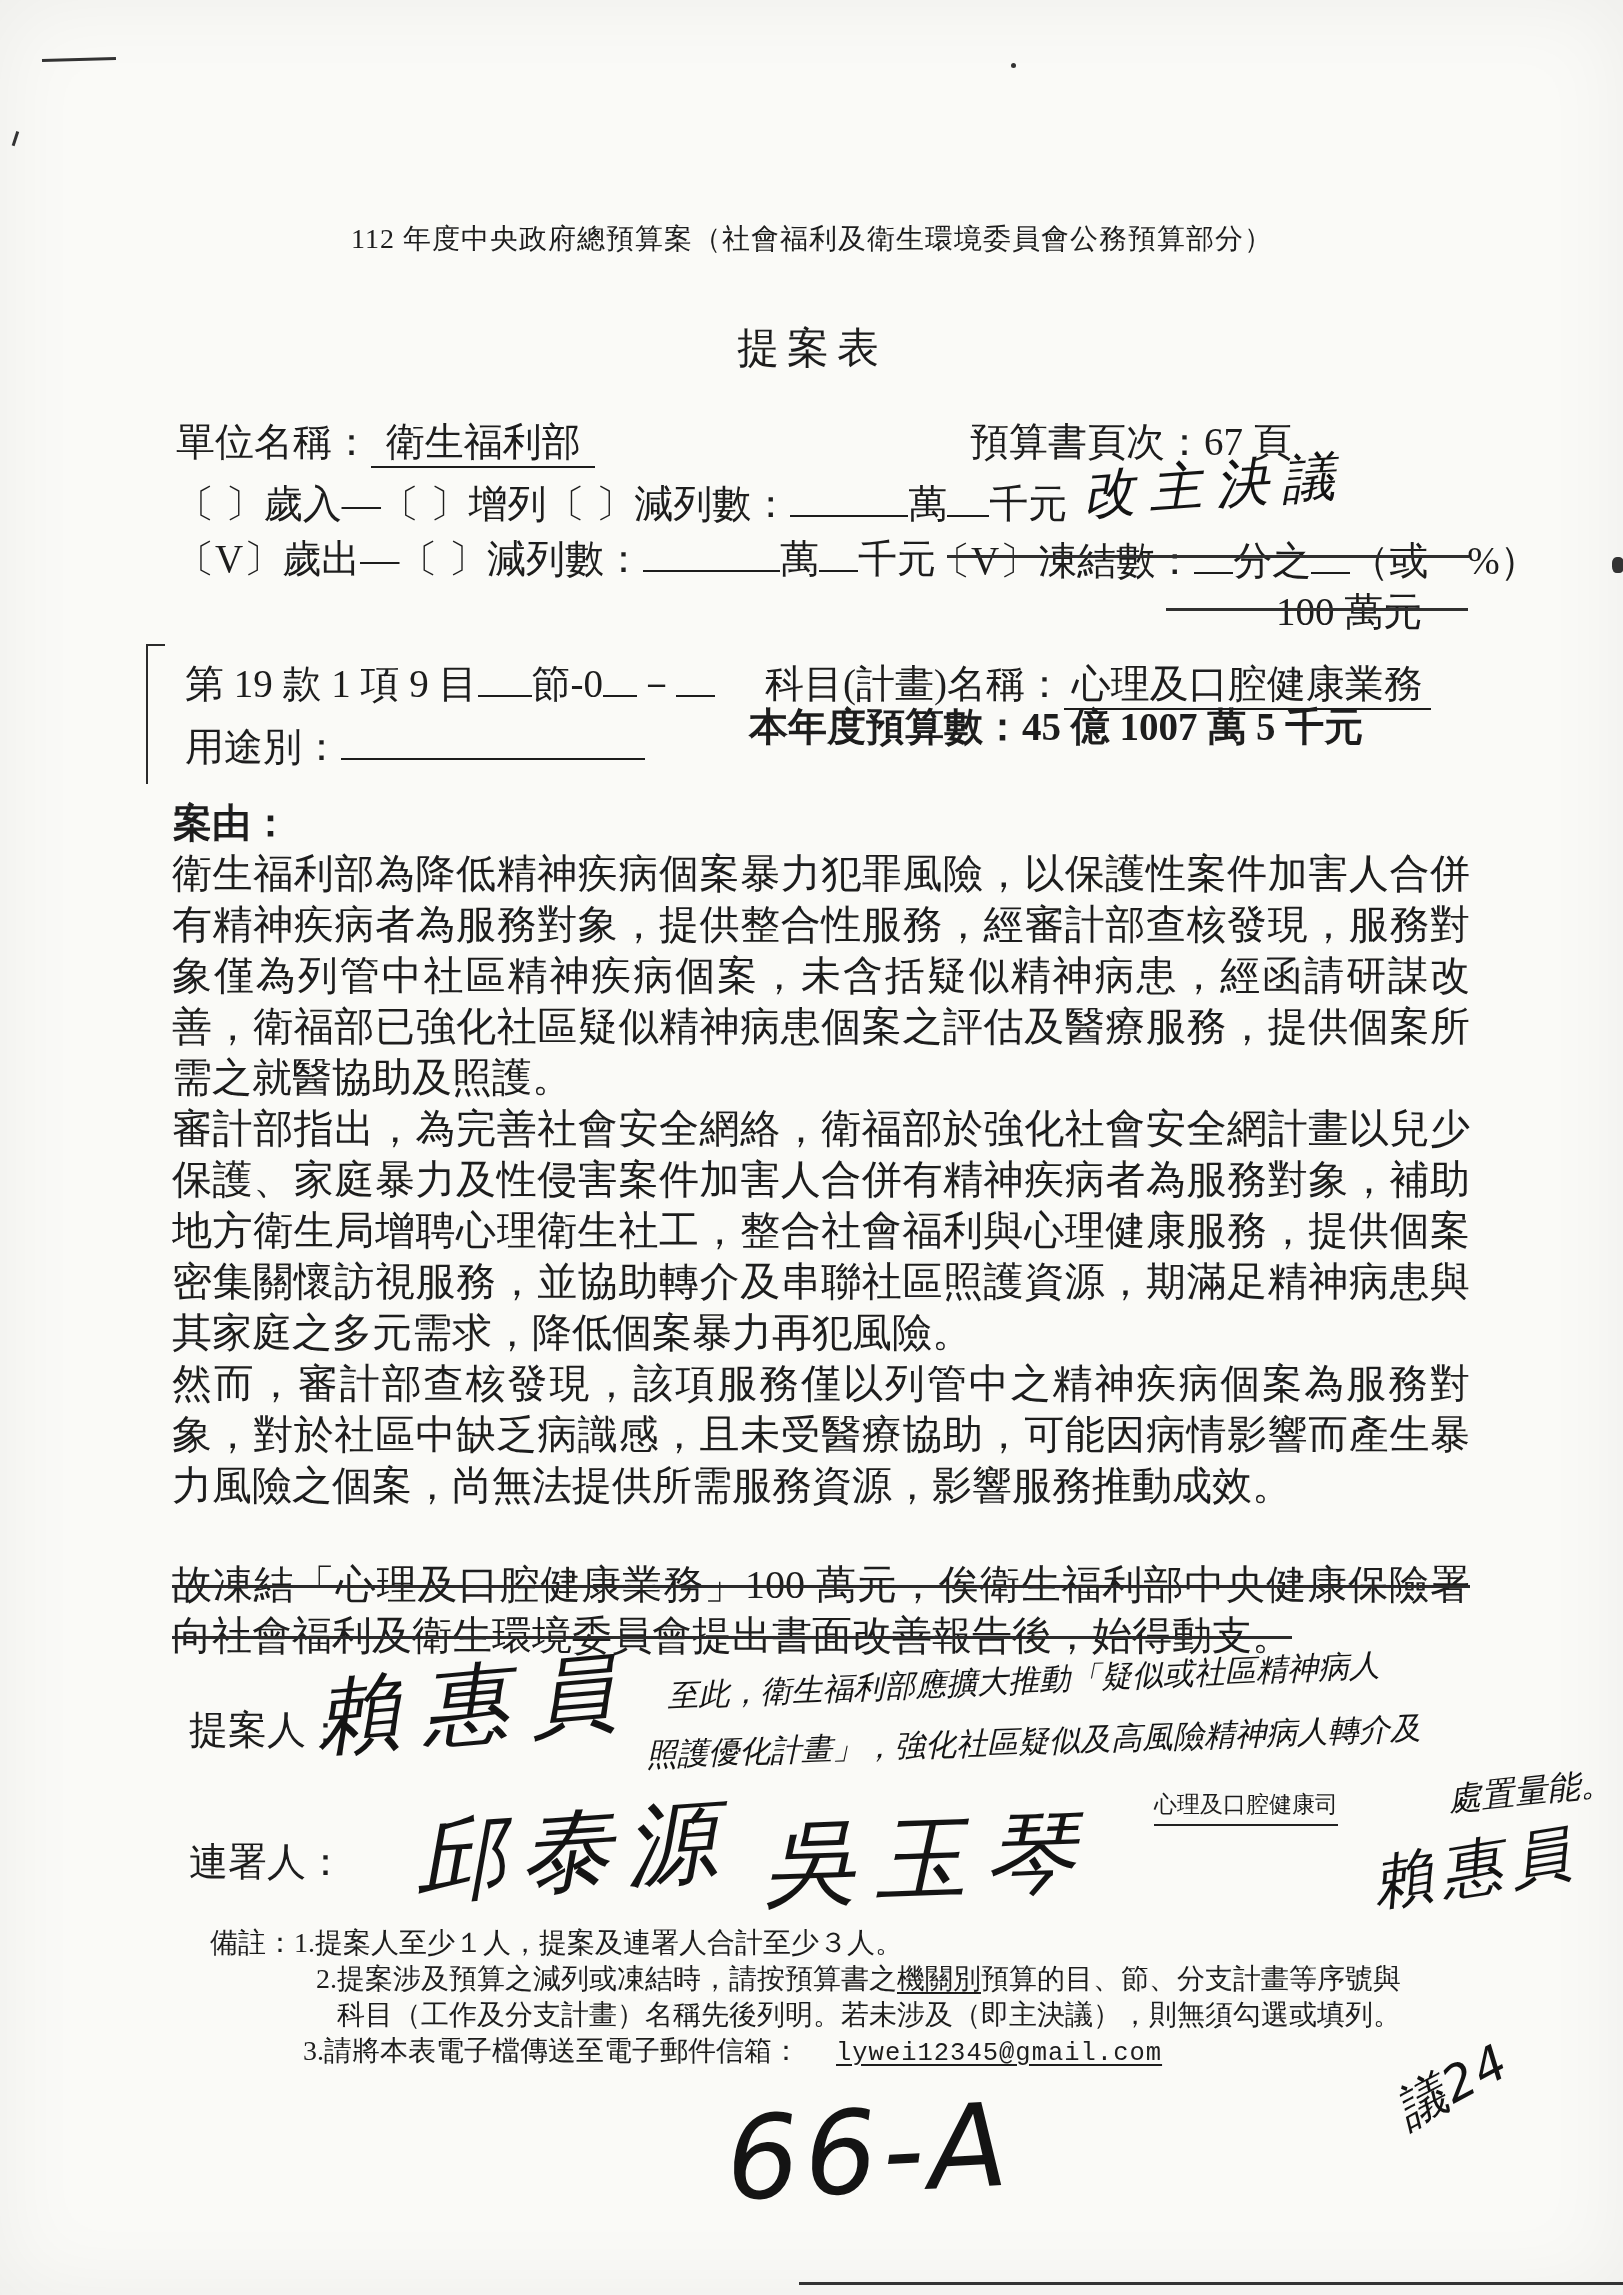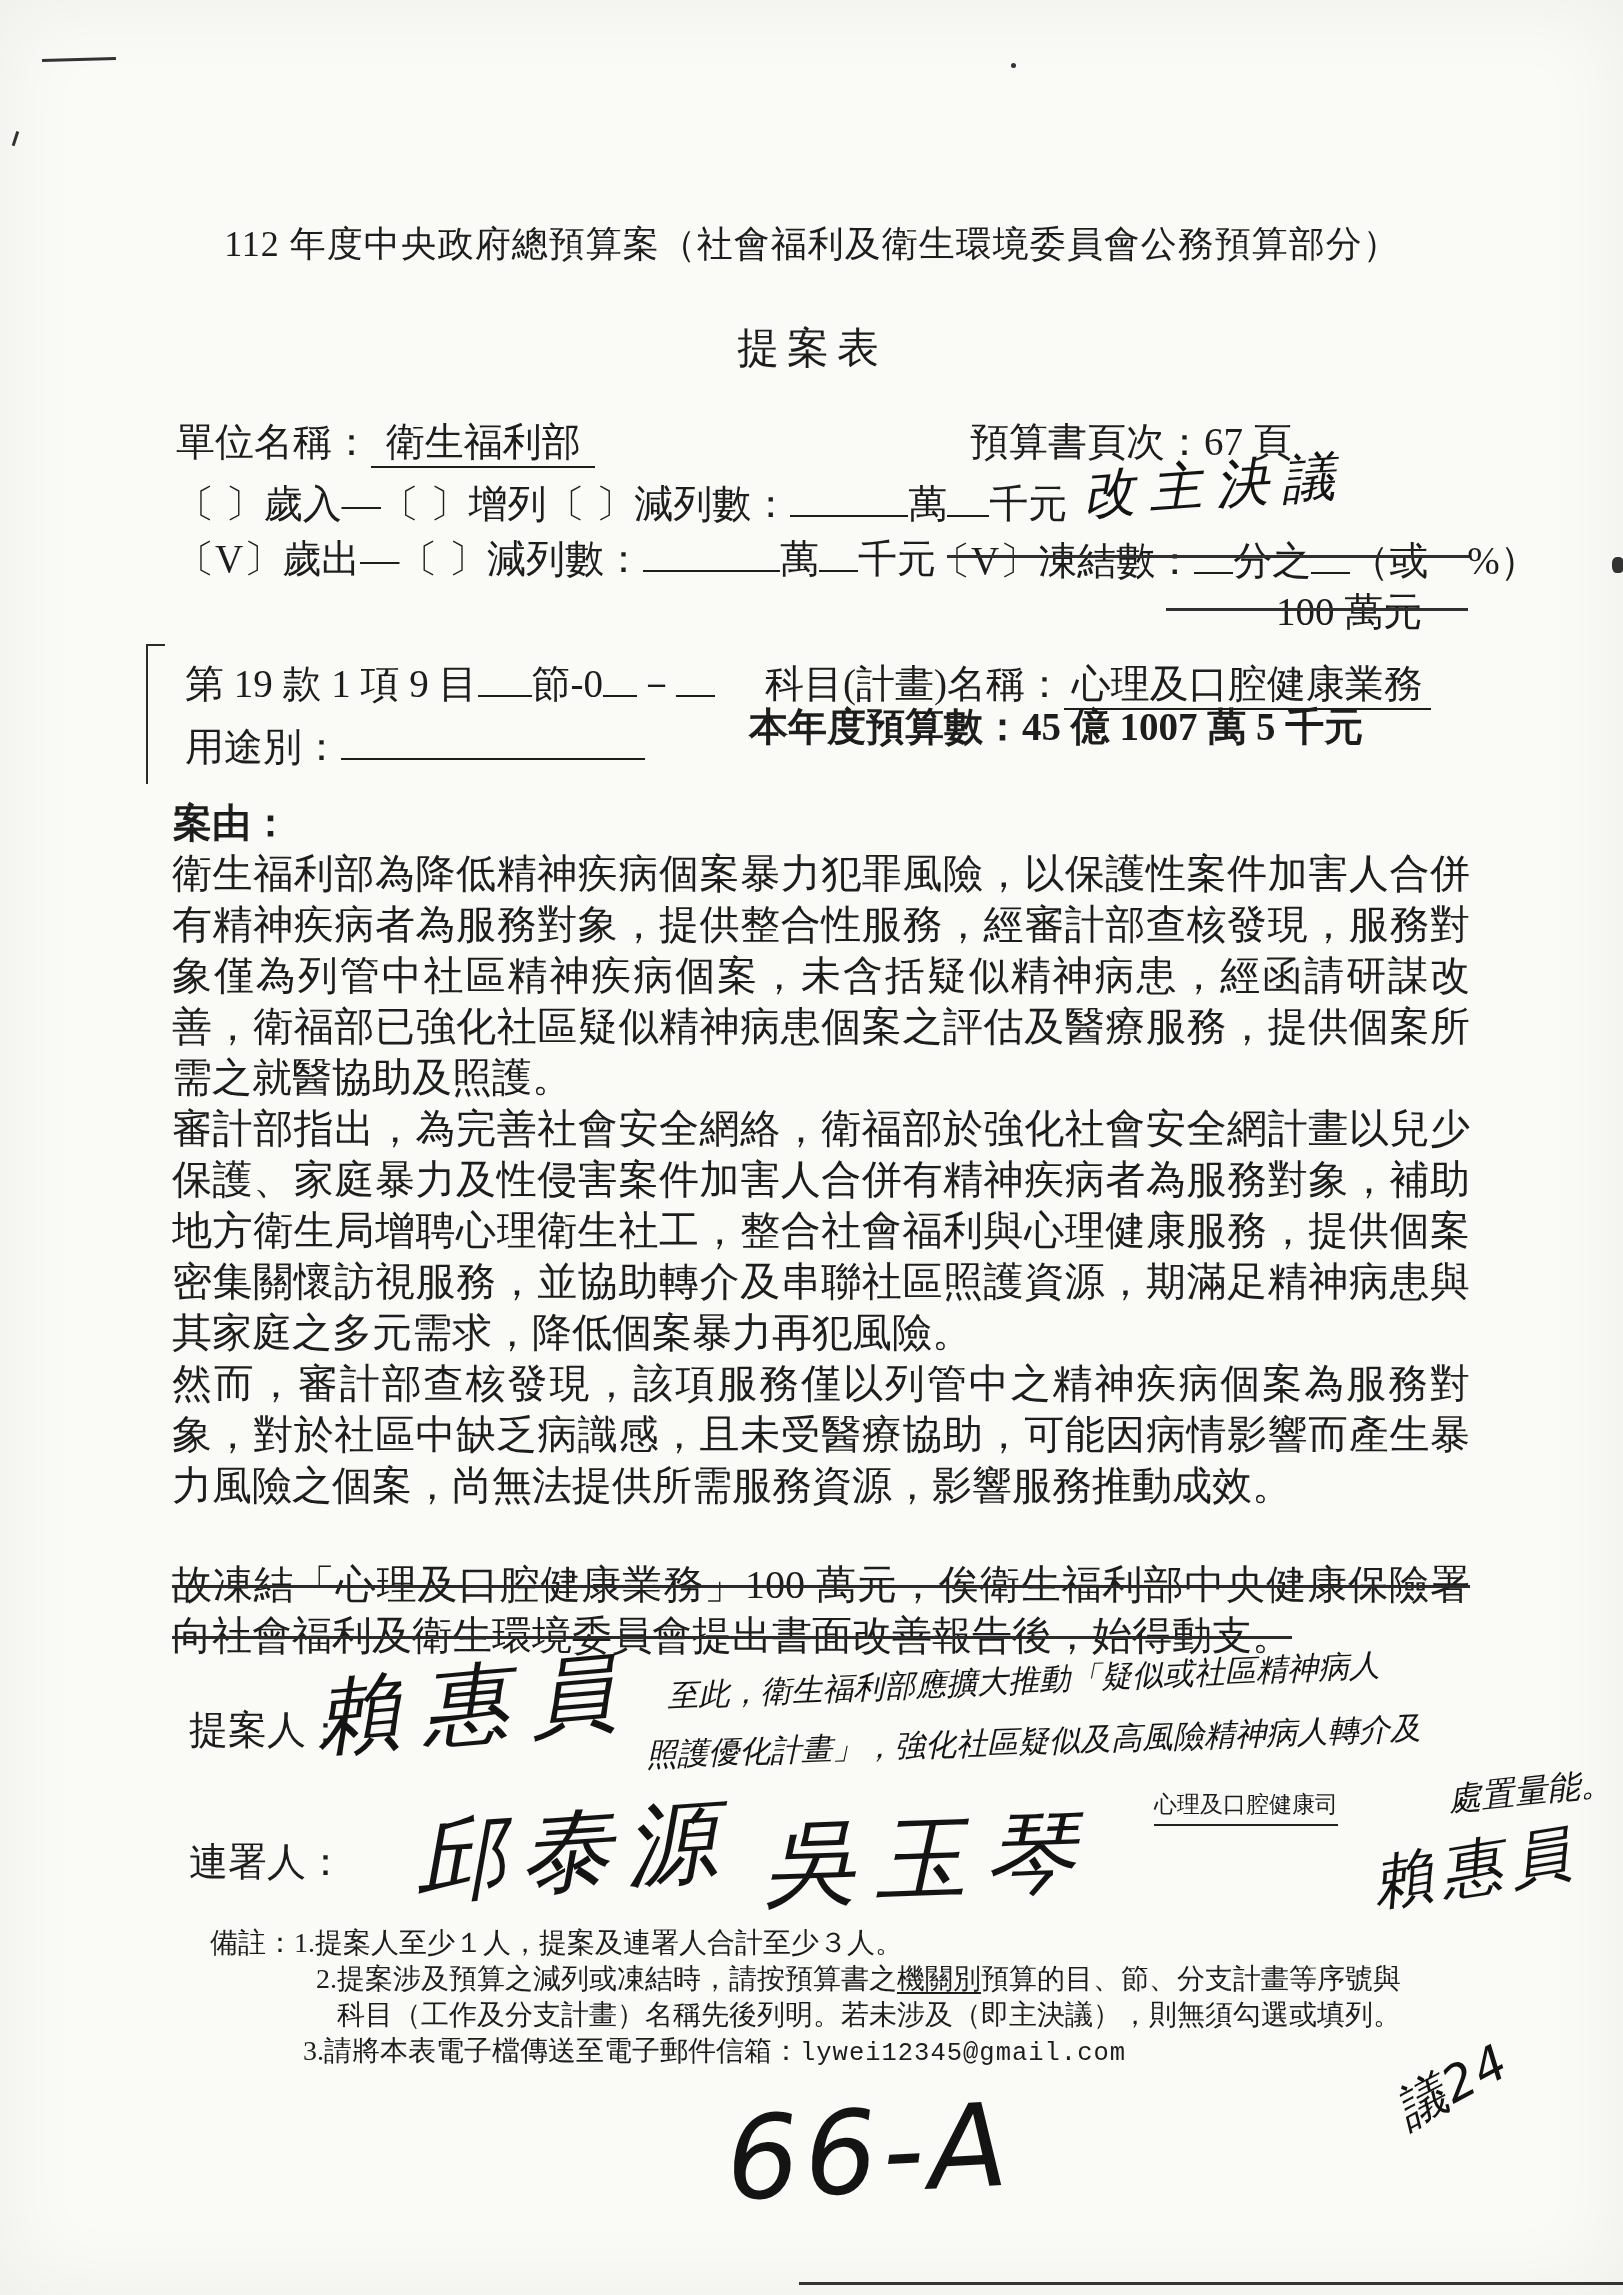--- a/index.html
+++ b/index.html
@@ -2,37 +2,37 @@
 <html style="font-size:7.8px"><head>
 <meta charset="utf-8">
 <style>
   html,body{margin:0;padding:0;}
   body{background:#8f8f8f;}
   .page{position:relative;width:1624px;height:2295px;margin:0 auto;background:#fafaf7;
         font-family:"Liberation Serif","DejaVu Serif",serif;color:#1d1d1d;overflow:hidden;
         box-shadow:inset 0 0 88px rgba(0,0,0,0.055);}
   .abs{position:absolute;}
   .center{left:0;right:0;text-align:center;}
-  .title{top:220px;font-size:36px;font-weight:400;letter-spacing:1px;}
+  .title{top:220px;font-size:28px;font-weight:400;letter-spacing:1px;}
   .subtitle{top:320px;font-size:42px;letter-spacing:7.8px;font-weight:400;}
   .line{font-size:39px;white-space:nowrap;}
   .bold{font-weight:bold;}
   .ul{border-bottom:2.5px solid #1d1d1d;padding:0 14.7px 2.9px 14.7px;}
   .ul2{border-bottom:2.5px solid #1d1d1d;padding:0 7.8px 2.9px 7.8px;}
   .blank{display:inline-block;border-bottom:2.5px solid #1d1d1d;height:34px;vertical-align:baseline;}
   .hand{font-family:"DejaVu Sans","Liberation Sans",sans-serif;font-style:italic;color:#141414;white-space:nowrap;}
   .justify{text-align:justify;font-size:40px;line-height:51px;}
   .justify p{margin:0;}
   .strikethrough{text-decoration:line-through;text-decoration-thickness:2.9px;text-decoration-color:#2b2b2b;}
   .strikeline{position:absolute;background:#303030;height:2.9px;}
   .mark{position:absolute;background:#333;}
   .small{font-size:28px;line-height:36px;}
   .noteline{white-space:nowrap;}
   .note-u{text-decoration:underline;text-underline-offset:4.4px;}
-  .email{text-underline-offset:4.4px;font-family:"Liberation Mono","DejaVu Sans Mono",monospace;font-size:25.5px;letter-spacing:1px;}
+  .email{text-decoration:underline;text-underline-offset:4.4px;font-family:"Liberation Mono","DejaVu Sans Mono",monospace;font-size:25.5px;letter-spacing:1px;margin-left:36px;}
   .deptname{font-size:23px;border-bottom:2.5px solid #222;padding-bottom:3.9px;white-space:nowrap;}
   .bracket{border-left:2.9px solid #2b2b2b;border-top:2.9px solid #2b2b2b;}
 </style>
 </head>
 <body>
 
 <div class="page">
 
   <div class="mark" style="top:58px;left:42px;width:74px;height:3.4px;transform:rotate(-1.5deg);"></div>
   <div class="mark" style="top:63px;left:1011px;width:5.4px;height:5.4px;border-radius:50%;"></div>

